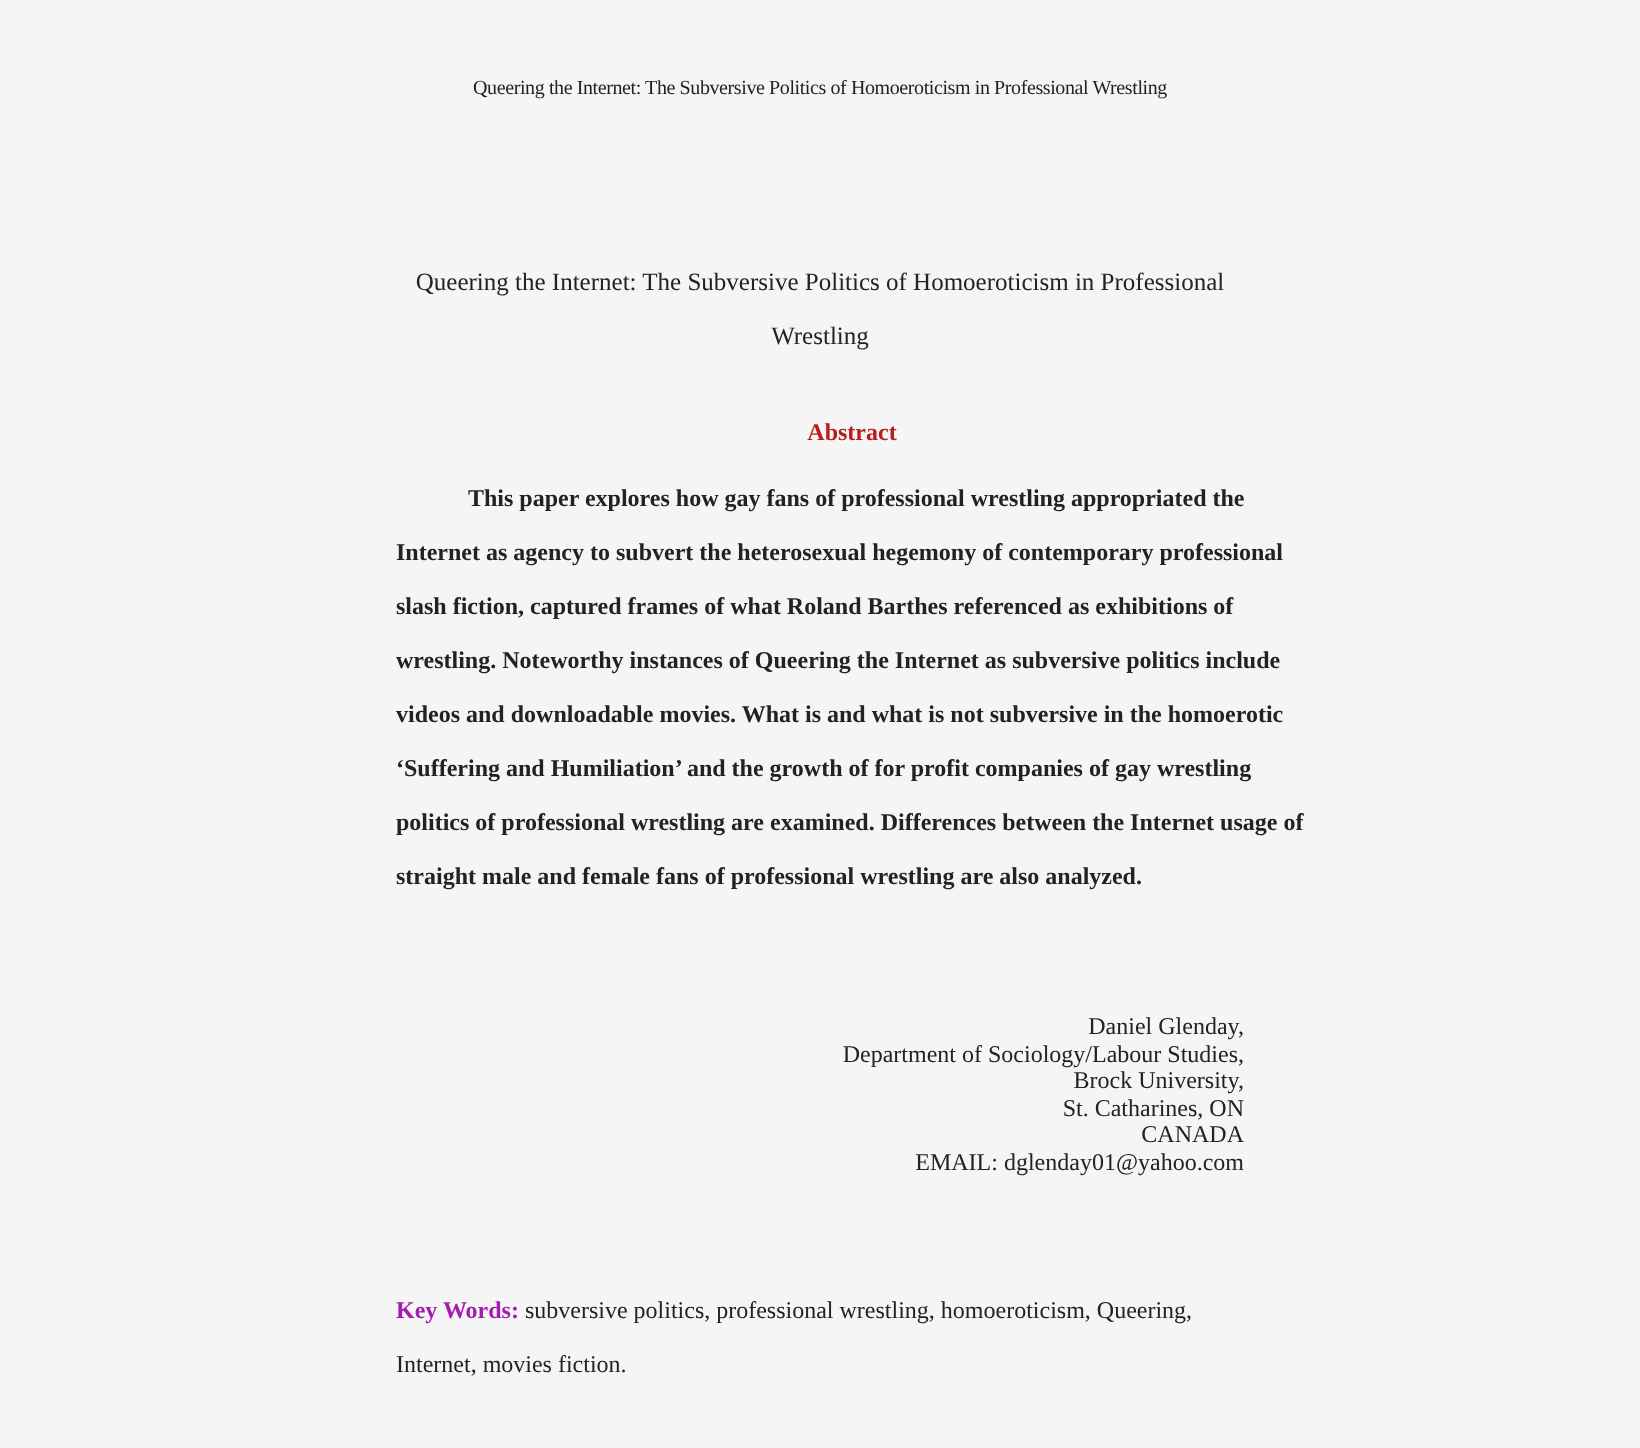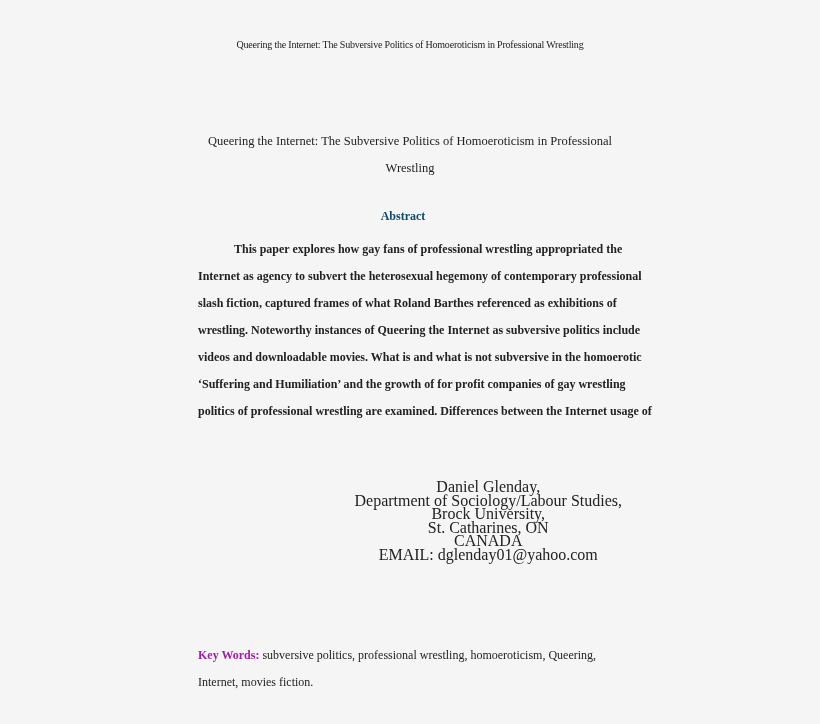--- a/index.html
+++ b/index.html
@@ -31,50 +31,50 @@
       left: 198px;
       width: 424px;
       text-align: center;
       font-size: 12.5px;
       line-height: 27px;
       color: #222;
     }
     .abstract-heading {
       position: absolute;
       top: 209px;
-      left: 191px;
+      left: 214px;
       width: 424px;
       text-align: center;
       font-size: 12px;
       font-weight: bold;
-      color: #0c4a6e;
+      color: #b91c1c;
     }
     .abstract-body {
       position: absolute;
       top: 236px;
       left: 198px;
       width: 426px;
       font-size: 12px;
       line-height: 27px;
       color: #222;
     }
     .abstract-body .line {
       display: block;
       white-space: nowrap;
       font-weight: bold;
     }
     .abstract-body .line.indent {
       padding-left: 36px;
     }
     .author-block {
       position: absolute;
-      top: 480px;
+      top: 507px;
       right: 198px;
-      text-align: center;
-      font-size: 16px;
+      text-align: right;
+      font-size: 12px;
       line-height: 13.6px;
       color: #222;
     }
     .author-block .line {
       display: block;
       white-space: nowrap;
     }
     .keywords {
       position: absolute;
       top: 642px;
@@ -106,20 +106,21 @@
 <div class="abstract-heading">Abstract</div>
 
 <div class="abstract-body">
   <span class="line indent">This paper explores how gay fans of professional wrestling appropriated the</span>
   <span class="line">Internet as agency to subvert the heterosexual hegemony of contemporary professional</span>
   <span class="line">slash fiction, captured frames of what Roland Barthes referenced as exhibitions of</span>
   <span class="line">wrestling. Noteworthy instances of Queering the Internet as subversive politics include</span>
   <span class="line">videos and downloadable movies. What is and what is not subversive in the homoerotic</span>
   <span class="line">‘Suffering and Humiliation’ and the growth of for profit companies of gay wrestling</span>
   <span class="line">politics of professional wrestling are examined. Differences between the Internet usage of</span>
+  <span class="line">straight male and female fans of professional wrestling are also analyzed.</span>
 </div>
 
 <div class="author-block">
   <span class="line">Daniel Glenday,</span>
   <span class="line">Department of Sociology/Labour Studies,</span>
   <span class="line">Brock University,</span>
   <span class="line">St. Catharines, ON</span>
   <span class="line">CANADA</span>
   <span class="line">EMAIL: dglenday01@yahoo.com</span>
 </div>

